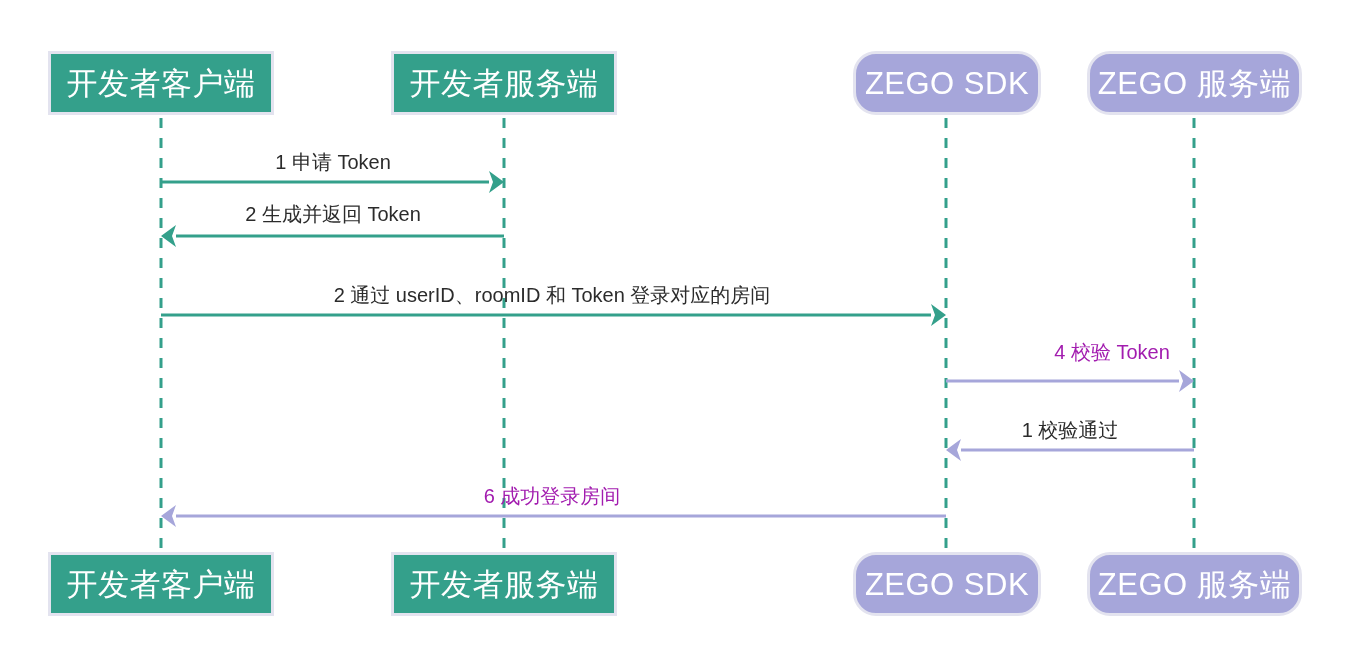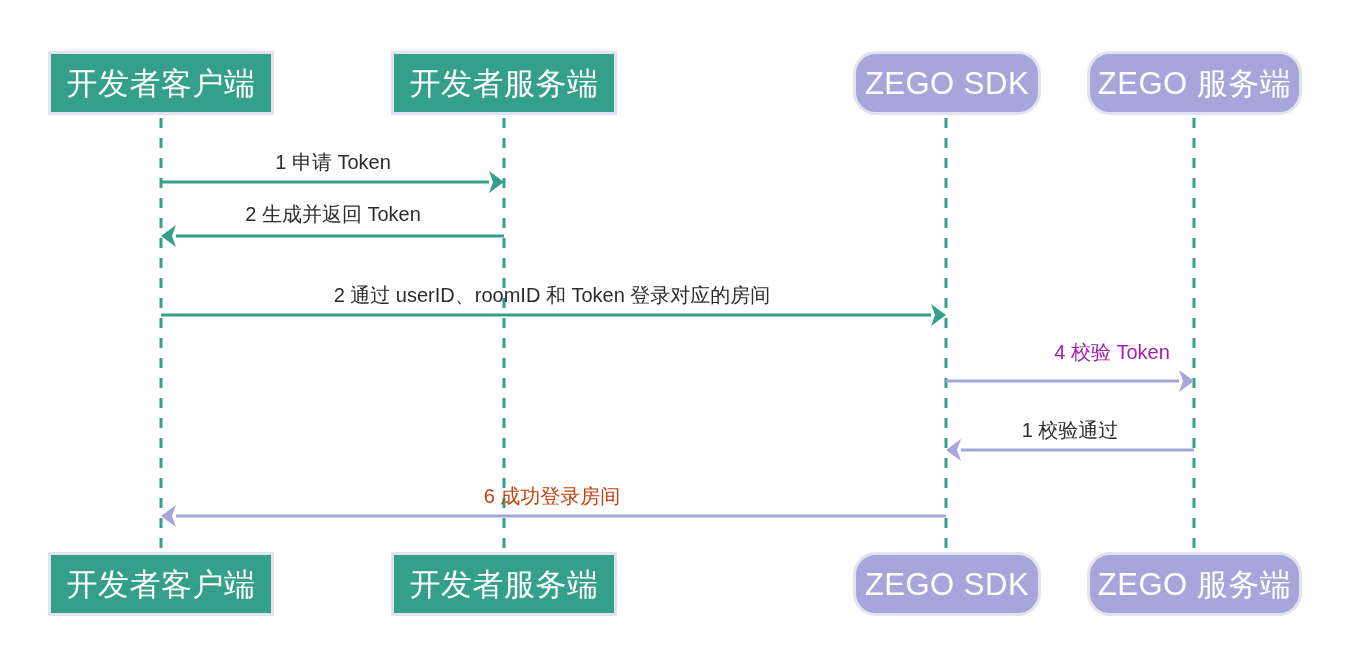--- a/index.html
+++ b/index.html
@@ -117,16 +117,16 @@
       <div class="participant-box purple" style="left: 1087px; top: 552px; width: 215px; height: 64px;">
         <span>ZEGO 服务端</span>
       </div>
     </div>
   <div id="labels">
       <div class="msg-label" style="left: 333px; top: 152px; color: rgb(43, 43, 43);">1 申请 Token</div>
       <div class="msg-label" style="left: 333px; top: 204px; color: rgb(43, 43, 43);">2 生成并返回 Token</div>
       <div class="msg-label" style="left: 552px; top: 285px; color: rgb(43, 43, 43);">2 通过 userID、roomID 和 Token 登录对应的房间</div>
       <div class="msg-label" style="left: 1070px; top: 342px; color: #a21caf; margin-left: 42px;">4 校验 Token</div>
       <div class="msg-label" style="left: 1070px; top: 420px; color: rgb(43, 43, 43);">1 校验通过</div>
-      <div class="msg-label" style="left: 552px; top: 486px; color: #c2410c;">6 成功登录房间</div>
+      <div class="msg-label" style="left: 552px; top: 486px; color: #a21caf;">6 成功登录房间</div>
     </div>
 
 </div>
 
 </body></html>

